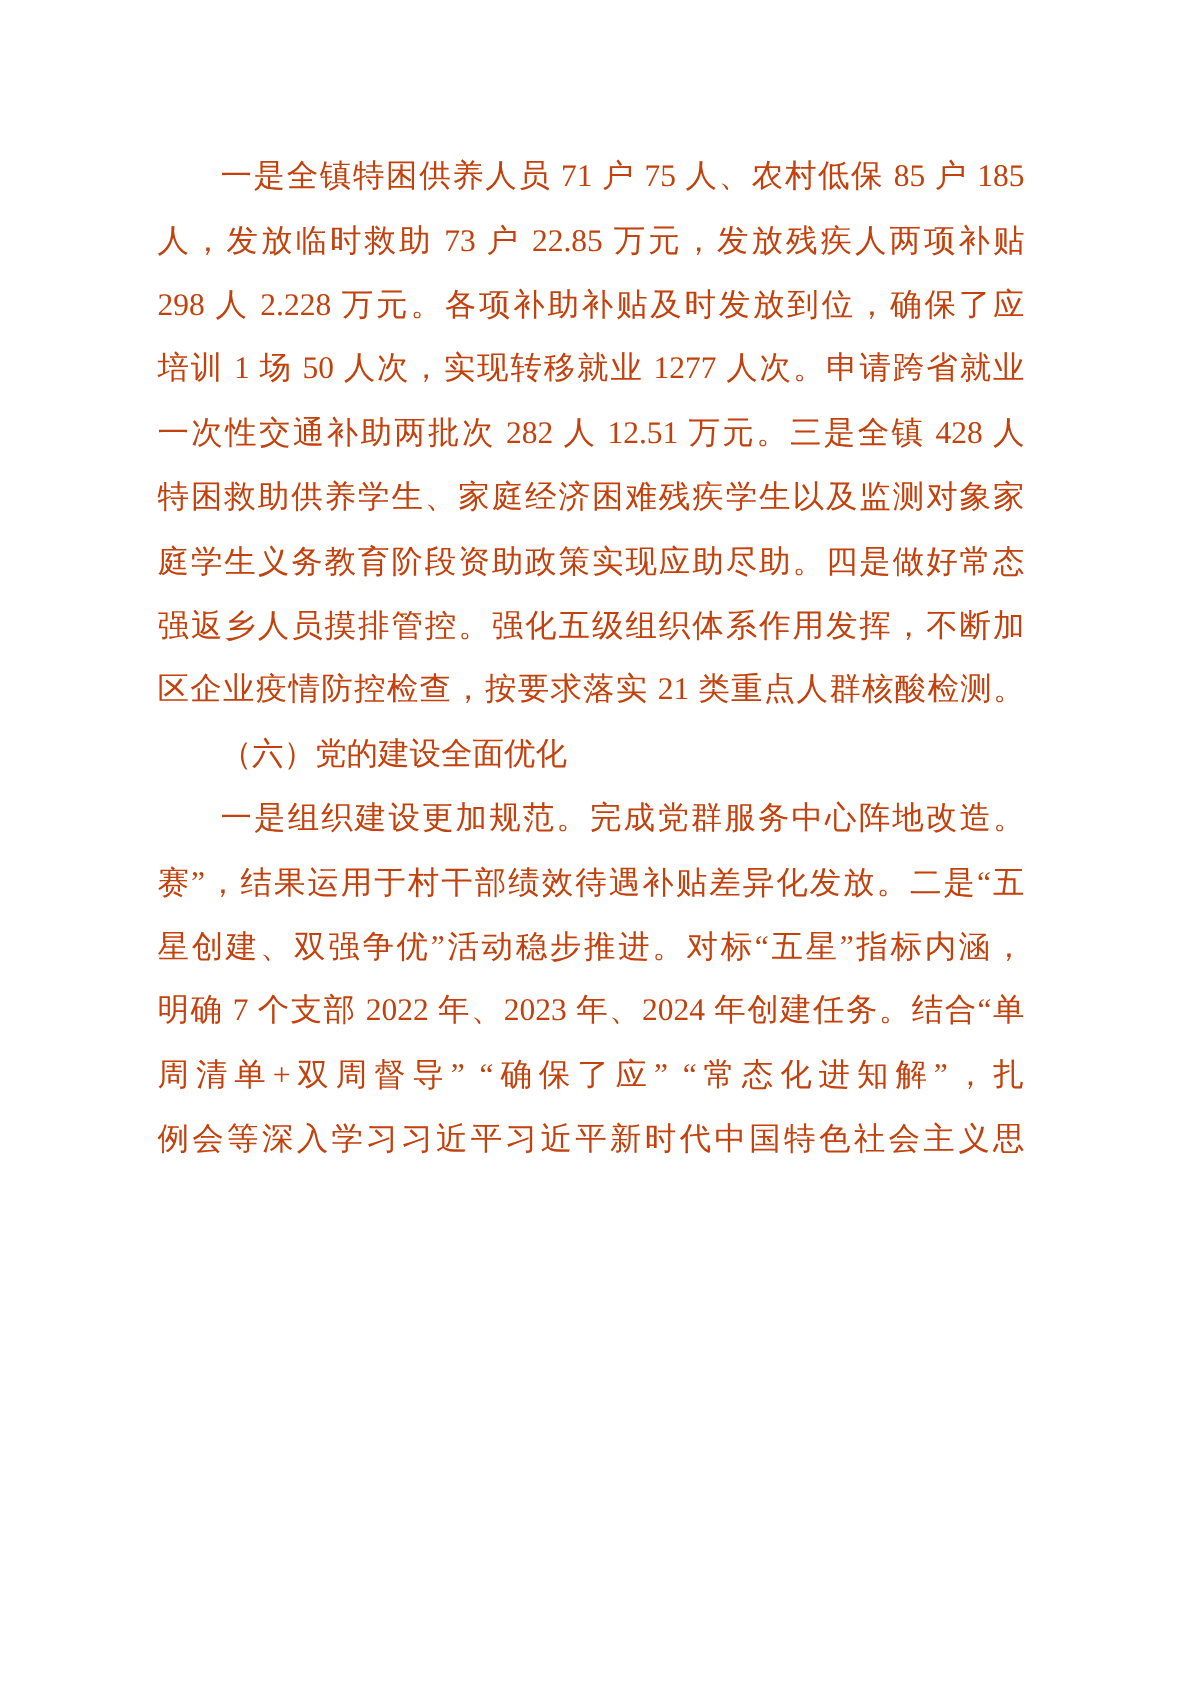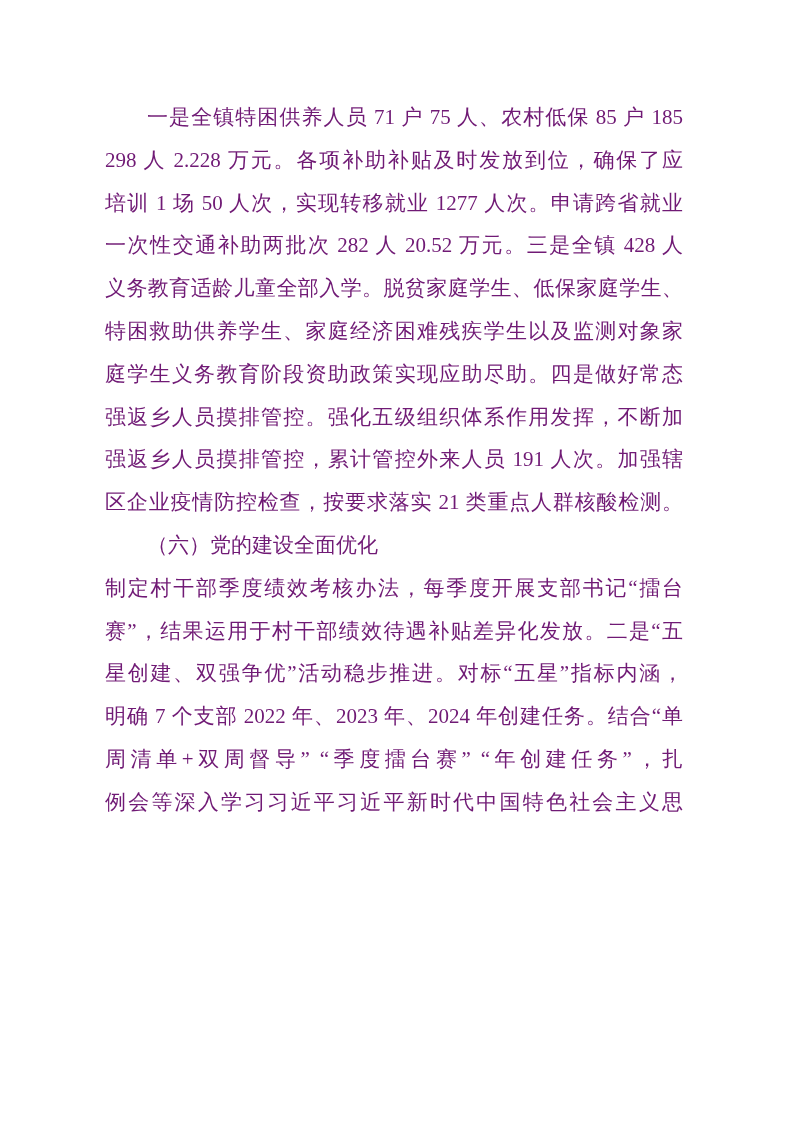--- a/index.html
+++ b/index.html
@@ -43,38 +43,37 @@
   }
   .line.plain {
     text-align: center;
     text-align-last: left;
   }
 </style>
 </head>
 <body>
 
 <div class="page" style="background: rgb(255, 255, 255);">
-  <div class="text-block" id="doc-text" style="color: #701a75;">
+  <div class="text-block" id="doc-text" style="color: #c2410c;">
       <div class="paragraph">
         <div class="line fill indent">一是全镇特困供养人员 71 户 75 人、农村低保 85 户 185</div>
+        <div class="line fill">人，发放临时救助 73 户 22.85 万元，发放残疾人两项补贴</div>
         <div class="line fill">298 人 2.228 万元。各项补助补贴及时发放到位，确保了应</div>
         <div class="line fill">培训 1 场 50 人次，实现转移就业 1277 人次。申请跨省就业</div>
-        <div class="line fill">一次性交通补助两批次 282 人 20.52 万元。三是全镇 428 人</div>
-        <div class="line fill">义务教育适龄儿童全部入学。脱贫家庭学生、低保家庭学生、</div>
+        <div class="line fill">一次性交通补助两批次 282 人 12.51 万元。三是全镇 428 人</div>
         <div class="line fill">特困救助供养学生、家庭经济困难残疾学生以及监测对象家</div>
         <div class="line fill">庭学生义务教育阶段资助政策实现应助尽助。四是做好常态</div>
         <div class="line fill">强返乡人员摸排管控。强化五级组织体系作用发挥，不断加</div>
-        <div class="line fill">强返乡人员摸排管控，累计管控外来人员 191 人次。加强辖</div>
         <div class="line fill">区企业疫情防控检查，按要求落实 21 类重点人群核酸检测。</div>
       </div>
       <div class="paragraph">
         <div class="line plain indent">（六）党的建设全面优化</div>
       </div>
       <div class="paragraph">
-        <div class="line fill">制定村干部季度绩效考核办法，每季度开展支部书记“擂台</div>
+        <div class="line fill indent">一是组织建设更加规范。完成党群服务中心阵地改造。</div>
         <div class="line fill">赛”，结果运用于村干部绩效待遇补贴差异化发放。二是“五</div>
         <div class="line fill">星创建、双强争优”活动稳步推进。对标“五星”指标内涵，</div>
         <div class="line fill">明确 7 个支部 2022 年、2023 年、2024 年创建任务。结合“单</div>
-        <div class="line fill">周清单+双周督导” “季度擂台赛” “年创建任务”，扎</div>
+        <div class="line fill">周清单+双周督导” “确保了应” “常态化进知解”，扎</div>
         <div class="line fill">例会等深入学习习近平习近平新时代中国特色社会主义思</div>
       </div>
     </div>
 </div>
 
 </body></html>

